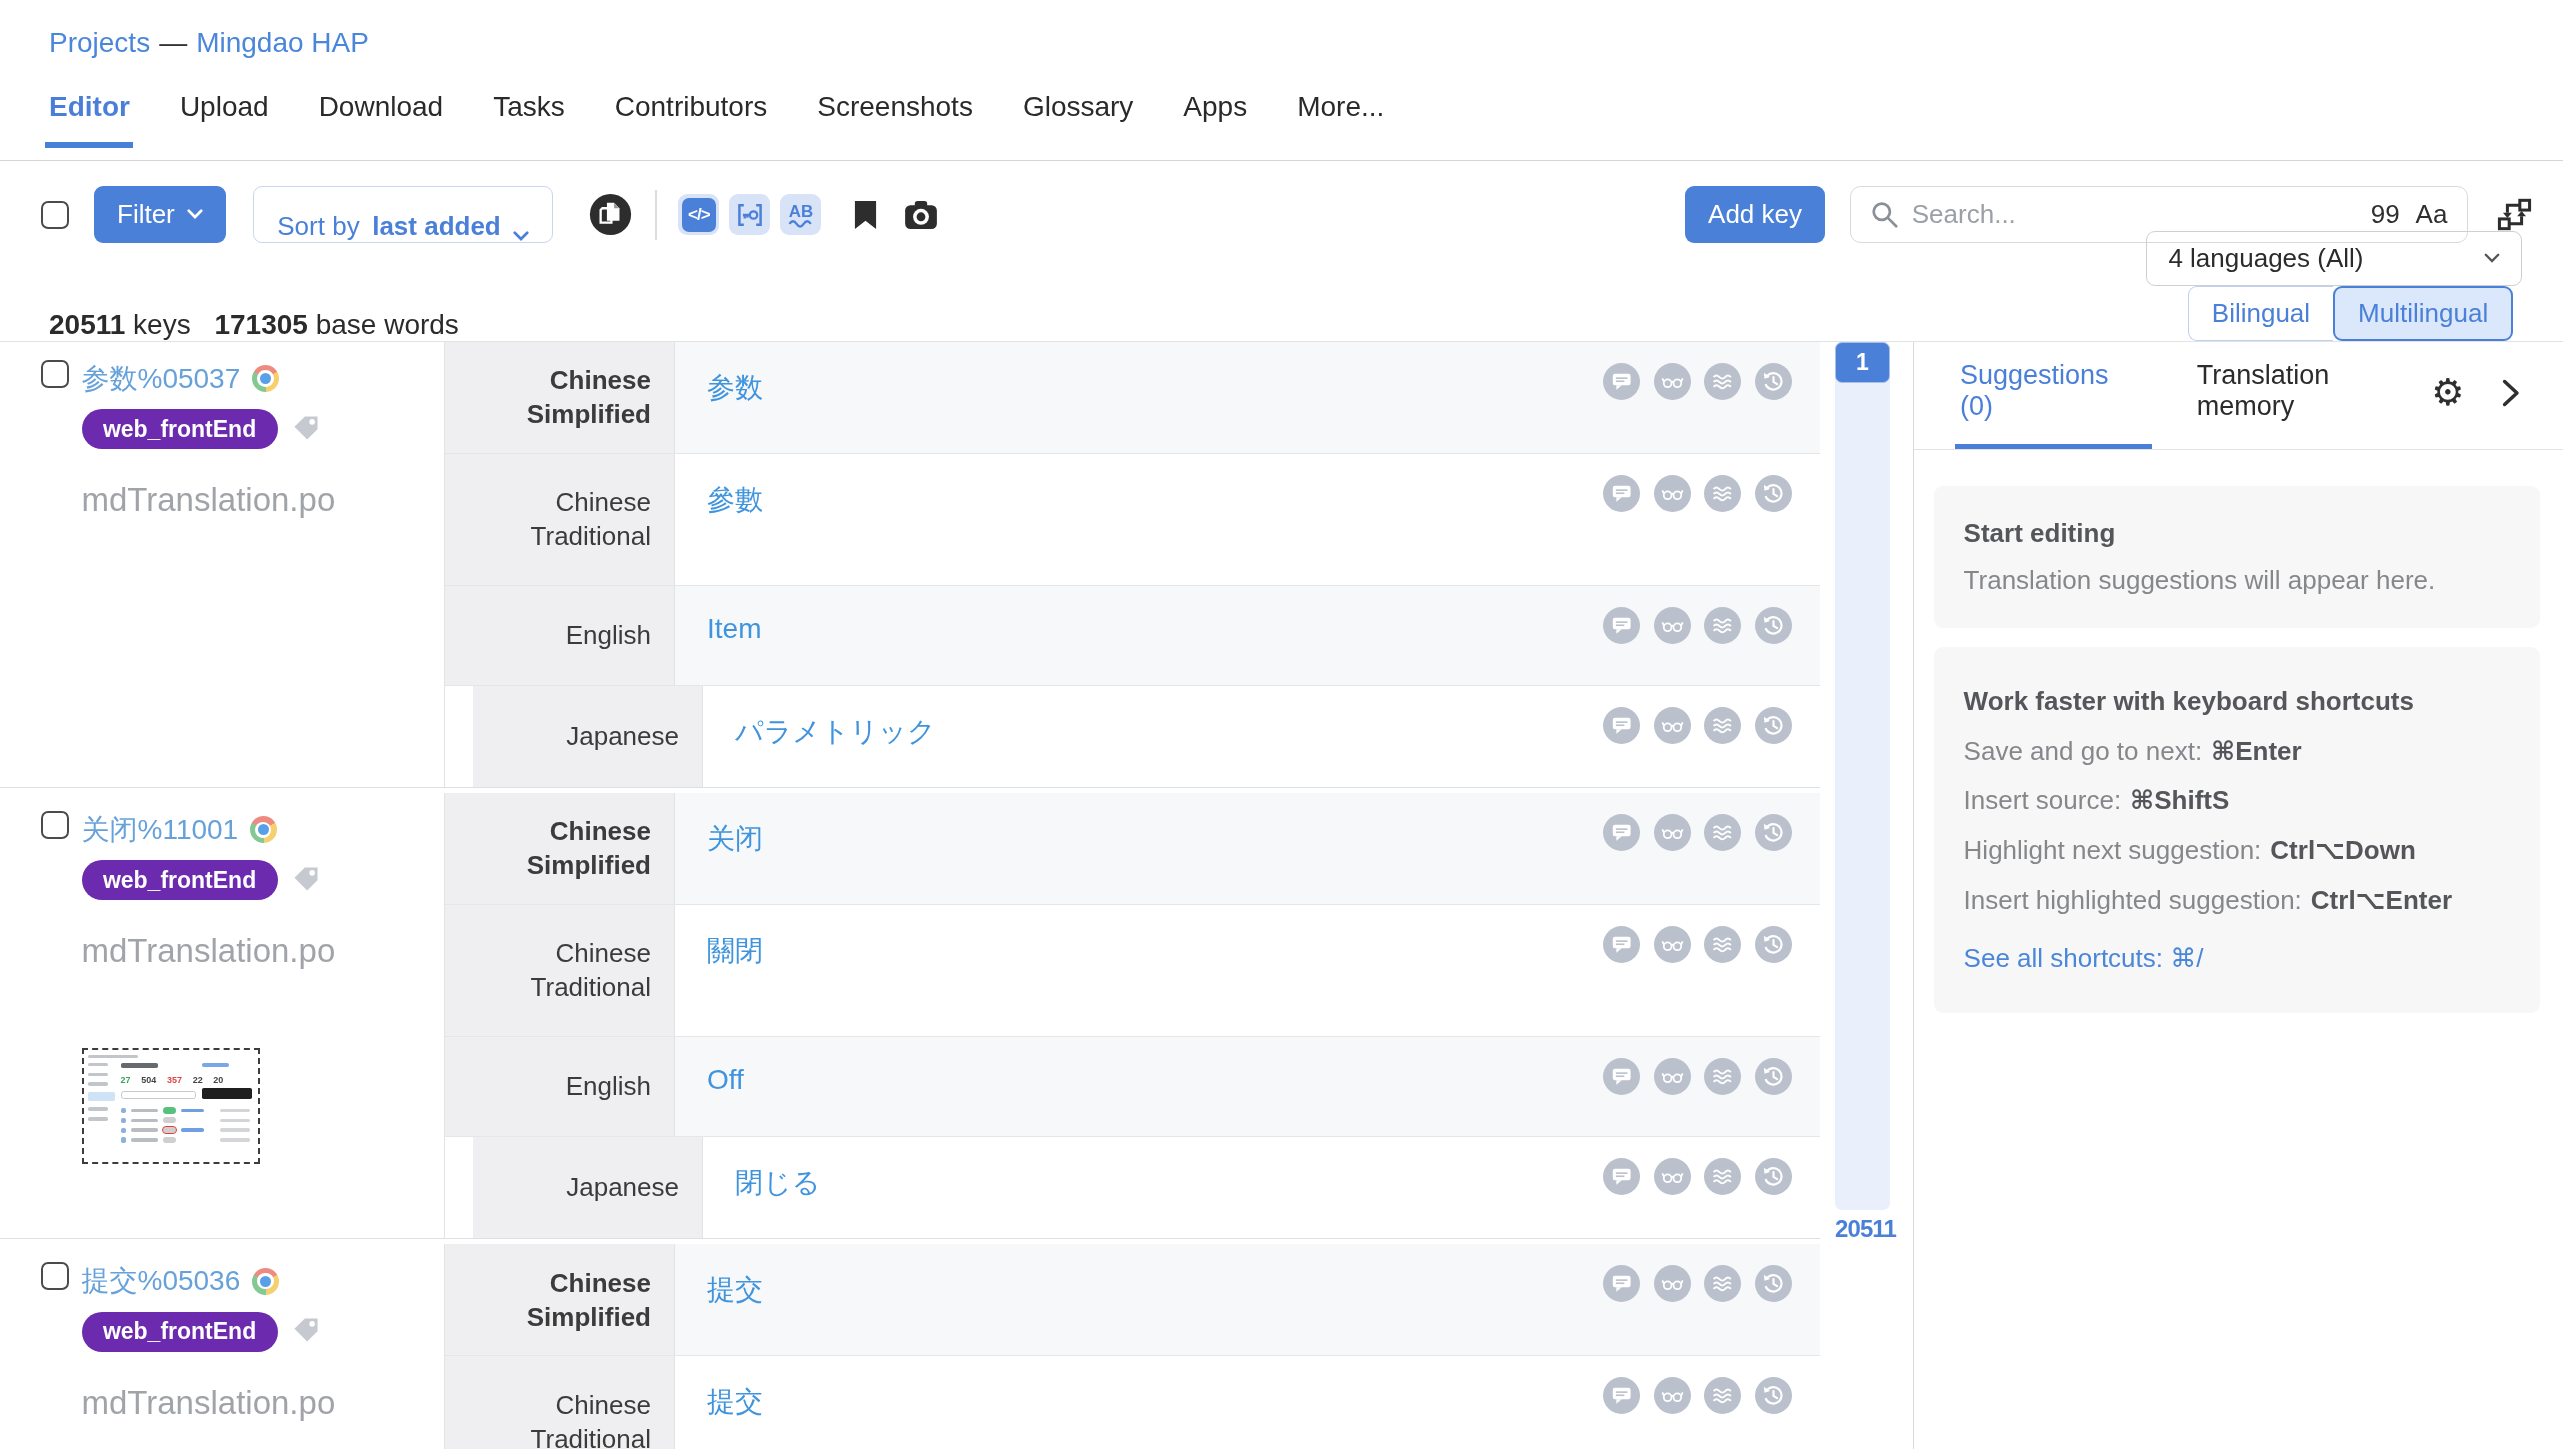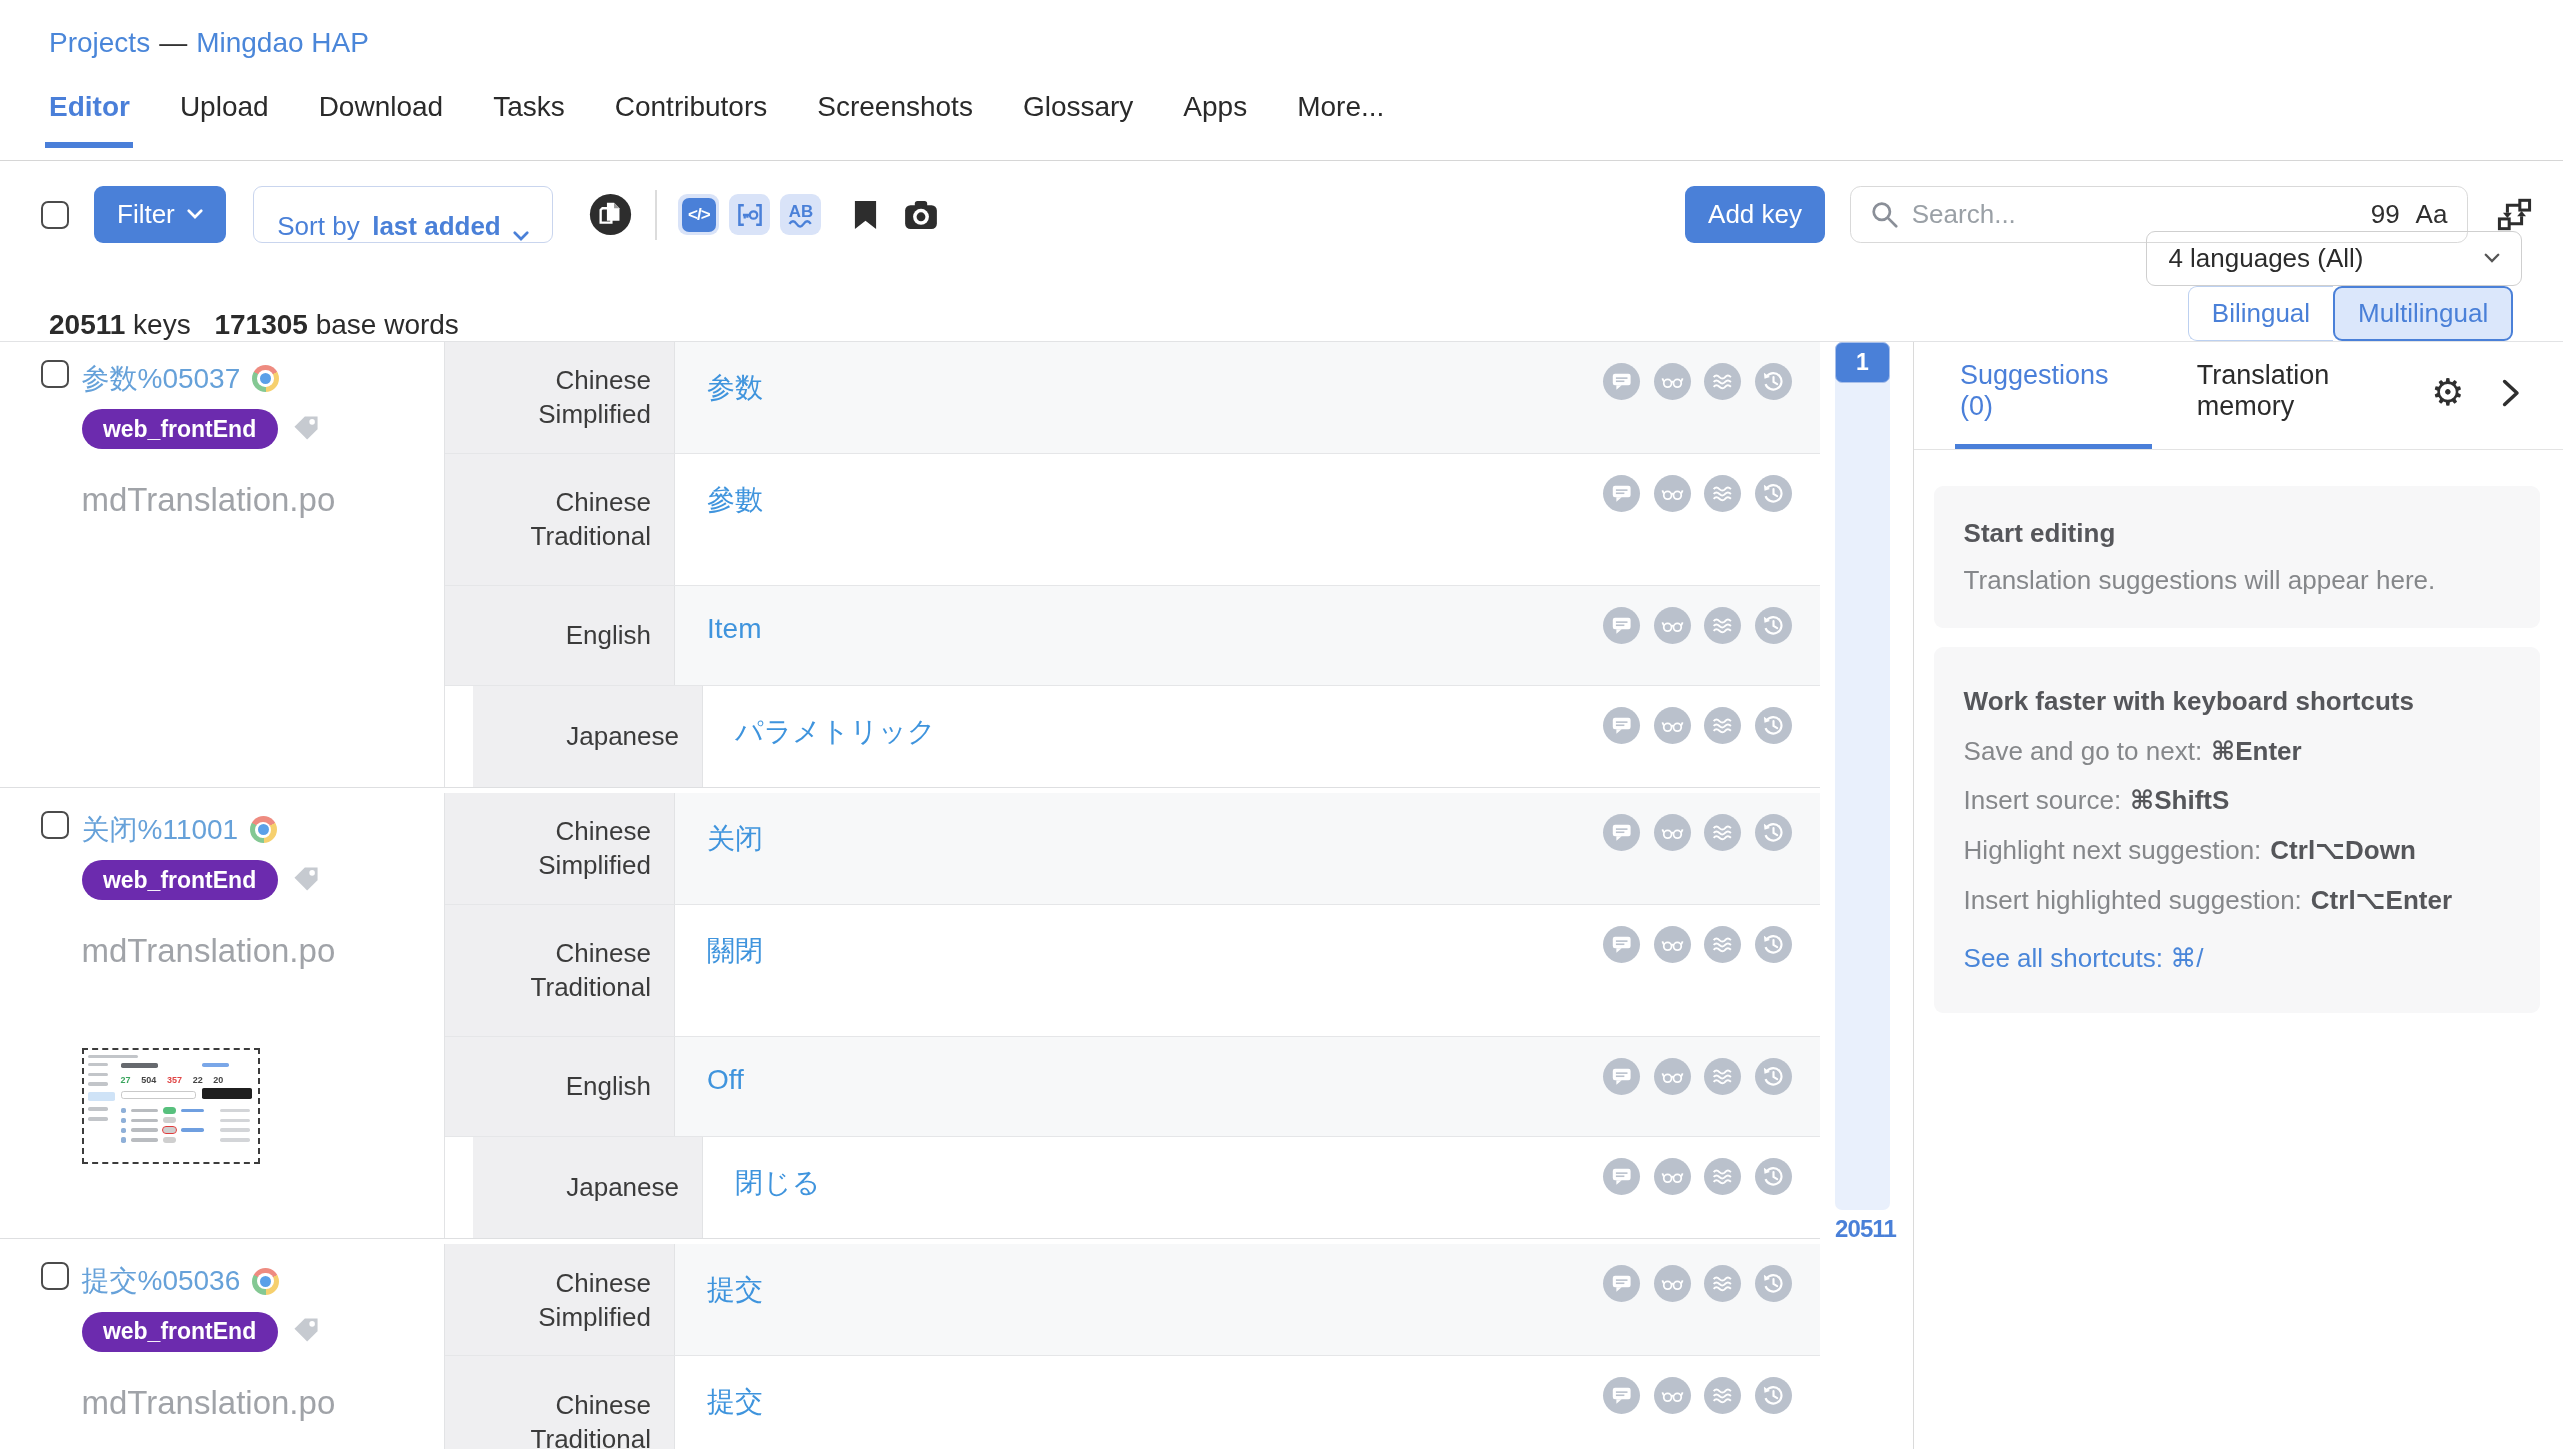--- a/index.html
+++ b/index.html
@@ -69,21 +69,21 @@
   .chrome-icon::after { content:""; position:absolute; inset:8px; border-radius:50%; background:#5aa0e8; }
   .tag-row { display:flex; align-items:center; margin-top:11.6px; }
   .tag-pill { height:40px; border-radius:20.5px; background:#6c2bae; color:#fff; font-weight:700; font-size:23px; display:inline-flex; align-items:center; padding:0 21.4px; cursor:pointer; }
   .tag-icon { margin-left:13.4px; }
   .file-name { margin-top:32px; font-size:33px; color:#a0a3a8; }
   .rows-col { flex:1; display:flex; flex-direction:column; }
   .t-row { display:flex; position:relative; border-bottom:0.9px solid #e5e6e8; }
   .t-row:last-child { border-bottom:none; }
   .t-row.r0 { height:112px; } .t-row.r1 { height:132px; } .t-row.r2 { height:100px; } .t-row.r3 { height:101px;padding-left:28px; }
   .lang-cell { width:230px; flex:0 0 auto; background:#efeff1; border-right:0.9px solid #e2e3e5; display:flex; align-items:center; justify-content:flex-end; text-align:right; padding-right:23px; font-size:26px; color:#3b3b3b; line-height:34px; }
-  .lang-cell.src { font-weight:400; }
+  .lang-cell.src { font-weight:700; }
   .trans-cell { flex:1; padding:27px 0 0 32px; background:#fff; }
   .t-row.shaded .trans-cell { background:#f7f8f9; }
   .trans-text { font-size:28px; color:#3f94dd; cursor:text; }
   .row-icons { position:absolute; right:28.5px; top:21.4px; display:flex; gap:13.4px; }
   .circ-icon { width:37px; height:37px; border-radius:50%; background:#bac1cc; display:flex; align-items:center; justify-content:center; cursor:pointer; }
 
   
   .thumb { width:178px; height:116px; border:2.7px dashed #3c3c3c; background:#fff; margin-top:78px; padding:4.5px; position:relative; cursor:pointer; }
   .th-side { position:absolute; left:4.5px; top:12.5px; width:28.5px; height:89px; }
   .th-line { height:3.6px; background:#c2c5c9; border-radius:1.8px; margin-bottom:6.2px; width:19.6px; }

